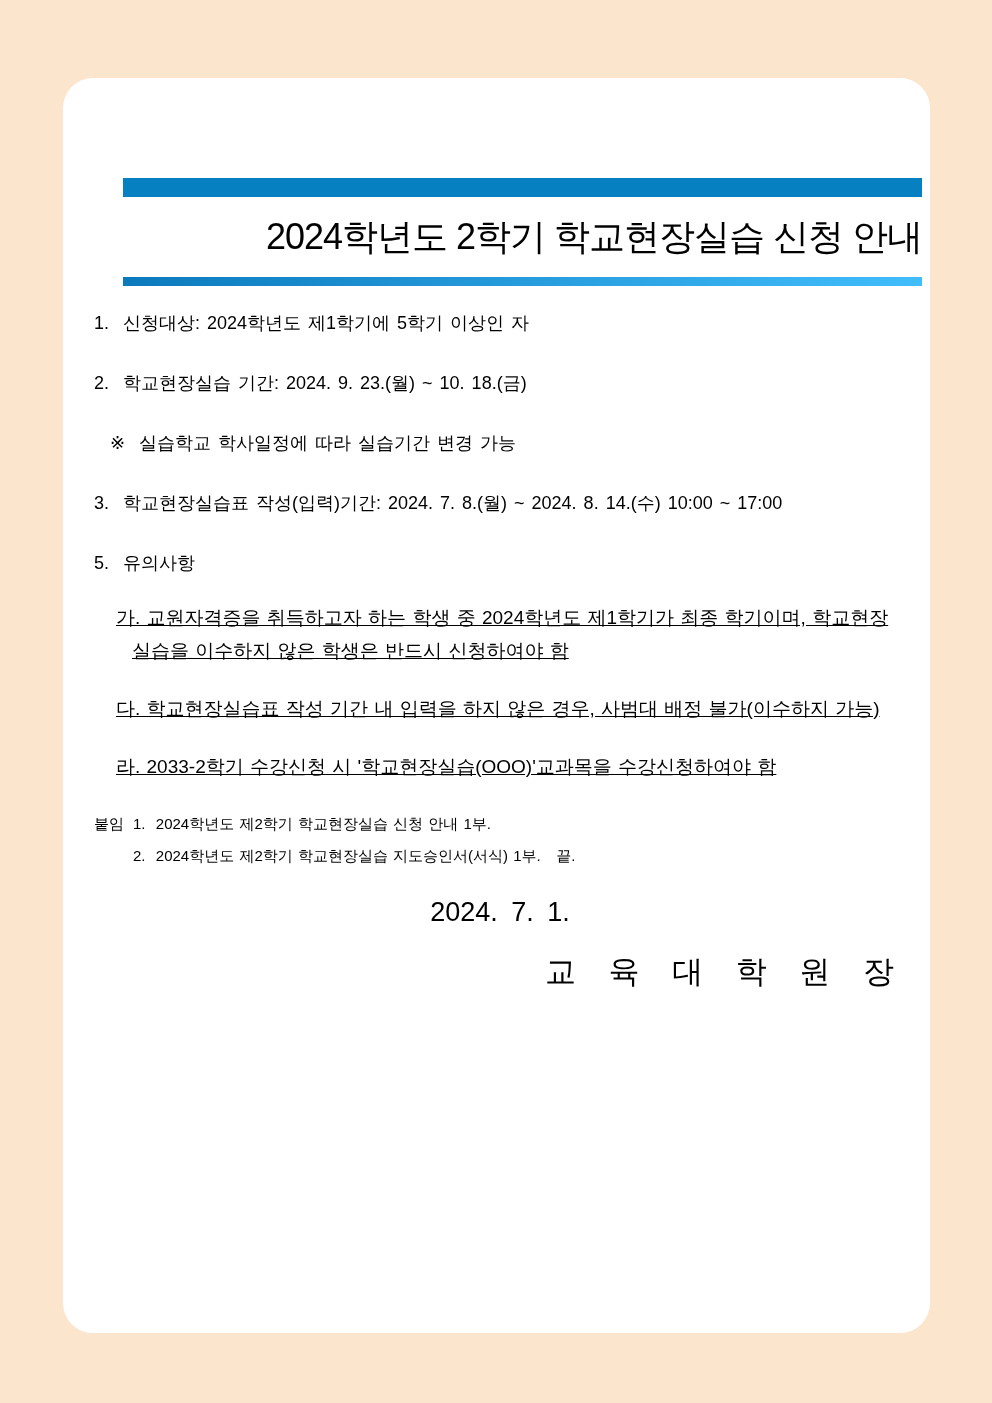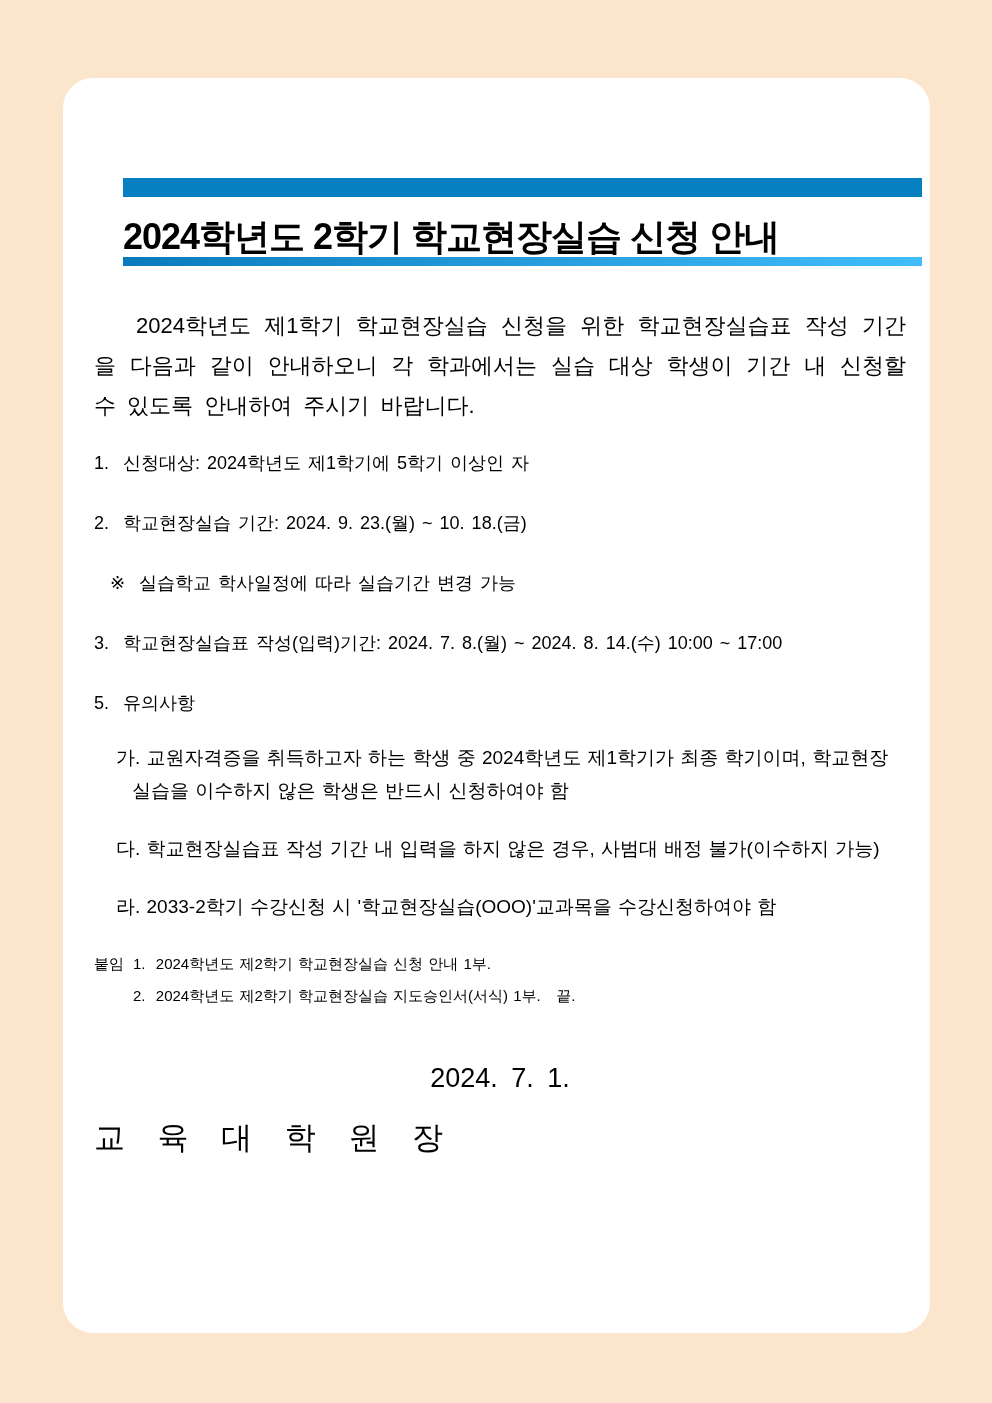--- a/index.html
+++ b/index.html
@@ -21,84 +21,83 @@
   .card {
     position: absolute; left: 63px; top: 78px;
     width: 867px; height: 1255px;
     background: var(--card-background);
     border-radius: 30px;
     overflow: hidden;
   }
   .header { margin: 100px 8px 0 60px; width: 799px; }
   .top-bar { height: 19px; background: var(--bar-color); }
   .doc-title {
-    height: 60px; line-height: 80px;
-    text-align: left;
-    font-size: 36px; font-weight: 700; letter-spacing: -1px;
+    height: 80px; line-height: 80px;
+    text-align: right;
+    font-size: 36px; font-weight: 400; letter-spacing: -1px;
     white-space: nowrap;
   }
   .bottom-bar { height: 9px; background: linear-gradient(to right, var(--bar-gradient-from), var(--bar-gradient-to)); }
 
   .content { padding: 0 24px 0 31px; }
   .intro {
     margin-top: 40px;
     font-size: 22px; line-height: 40px;
     text-align: justify; text-indent: 42px;
     word-spacing: 5px;
   }
   .list { margin-top: 24px; }
   .item {
     font-size: 18px; line-height: 26px;
     margin-bottom: 34px;
     word-spacing: 2px;
     white-space: pre-wrap;
   }
   .note { margin-left: 16px; }
-  .subs { margin: -9px 0 12px 22px; }
+  .subs { margin: -9px 0 12px 22px; text-decoration: underline; }
   .sub {
     font-size: 19px; line-height: 33px;
     margin-bottom: 25px;
     padding-left: 16px; text-indent: -16px;
     word-spacing: 1px;
     white-space: pre-wrap;
   }
   .attach {
     display: grid; grid-template-columns: 39px auto;
     font-size: 15px; line-height: 32px;
   }
   .att-text { white-space: pre-wrap; word-spacing: 1px; }
   .doc-date {
-    margin-top: 49px;
+    margin-top: 23px;
     text-align: center;
     font-size: 27px; line-height: 34px;
     word-spacing: 6px;
   }
   .signature {
     margin-top: 24px;
-    text-align: left;
+    text-align: right;
     font-size: 31px; line-height: 38px;
     letter-spacing: 12px;
     white-space: nowrap;
   }
 </style>
 </head>
 <body>
 
 <div class="page">
   <div class="card">
 
     <div class="header">
       <div class="top-bar"></div>
       <div class="doc-title">2024학년도 2학기 학교현장실습 신청 안내</div>
       <div class="bottom-bar"></div>
     </div>
 
     <div class="content">
 
-      <p class="intro">2024학년도 제1학기 학교현장실습 신청을 위한 학교현장실습표 작성 기간을 다음과 같이 안내하오니 각 학과에서는 실습 대상 학생이 기간 내 신청할 수 있도록 안내하여 주시기 바랍니다.</p>
 
       <div class="list">
         <div class="item">1.  신청대상: 2024학년도 제1학기에 5학기 이상인 자</div>
         <div class="item">2.  학교현장실습 기간: 2024. 9. 23.(월) ~ 10. 18.(금)</div>
         <div class="item note">※  실습학교 학사일정에 따라 실습기간 변경 가능</div>
         <div class="item">3.  학교현장실습표 작성(입력)기간: 2024. 7. 8.(월) ~ 2024. 8. 14.(수) 10:00 ~ 17:00</div>
         <div class="item">5.  유의사항</div>
       </div>
 
       <div class="subs">

